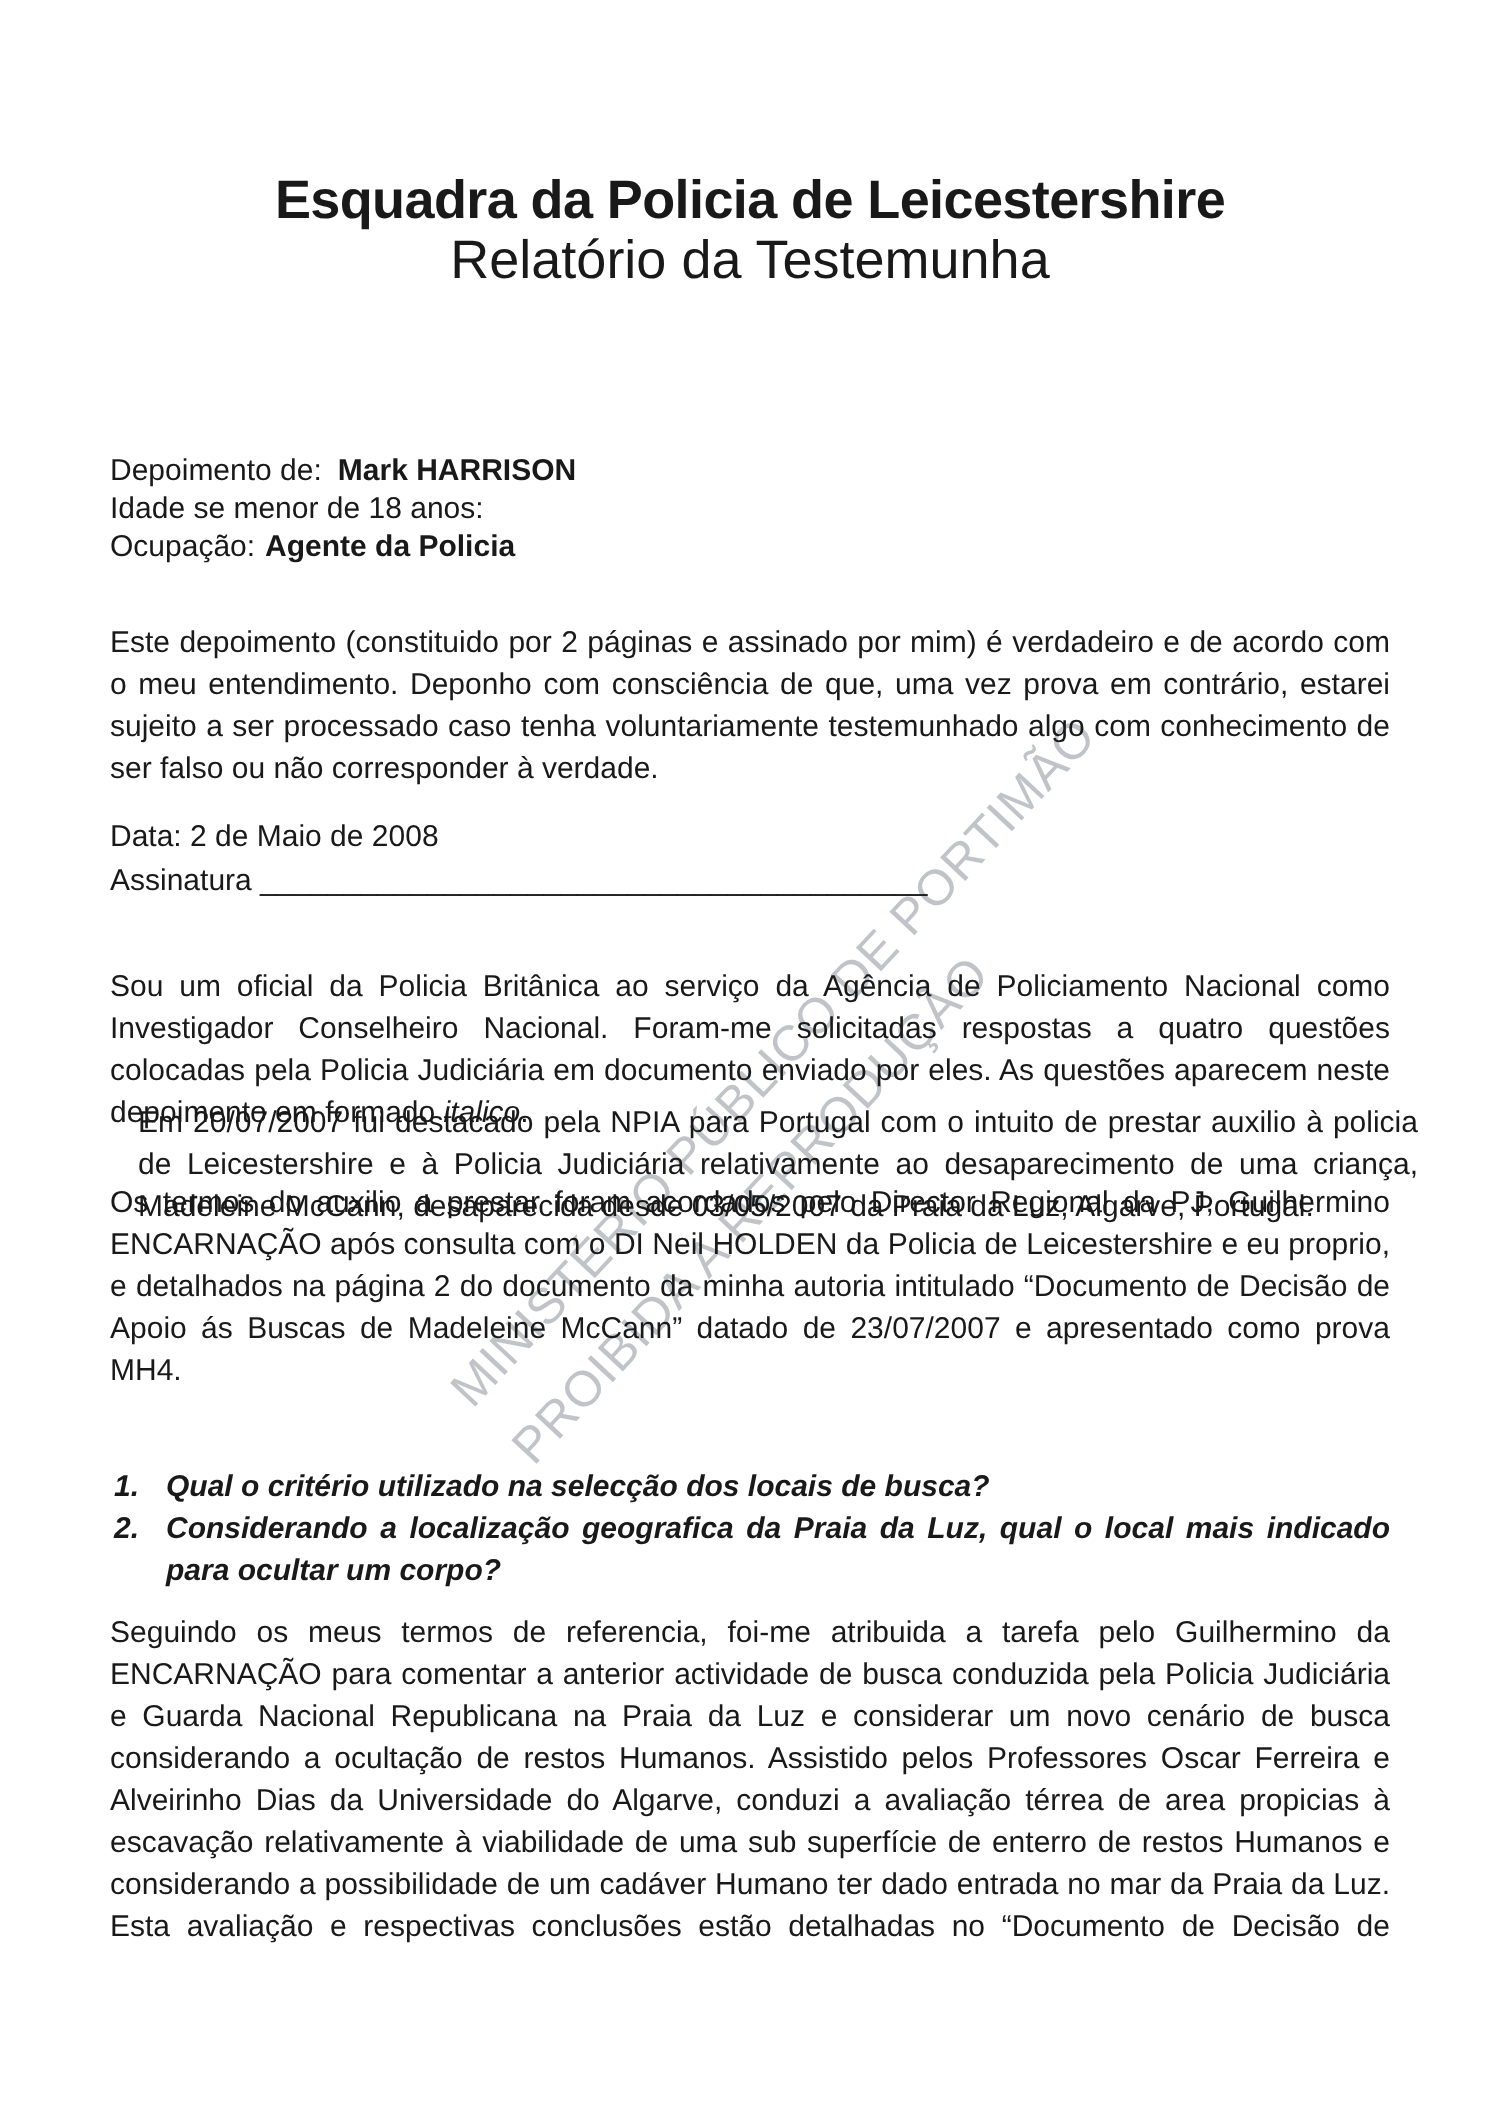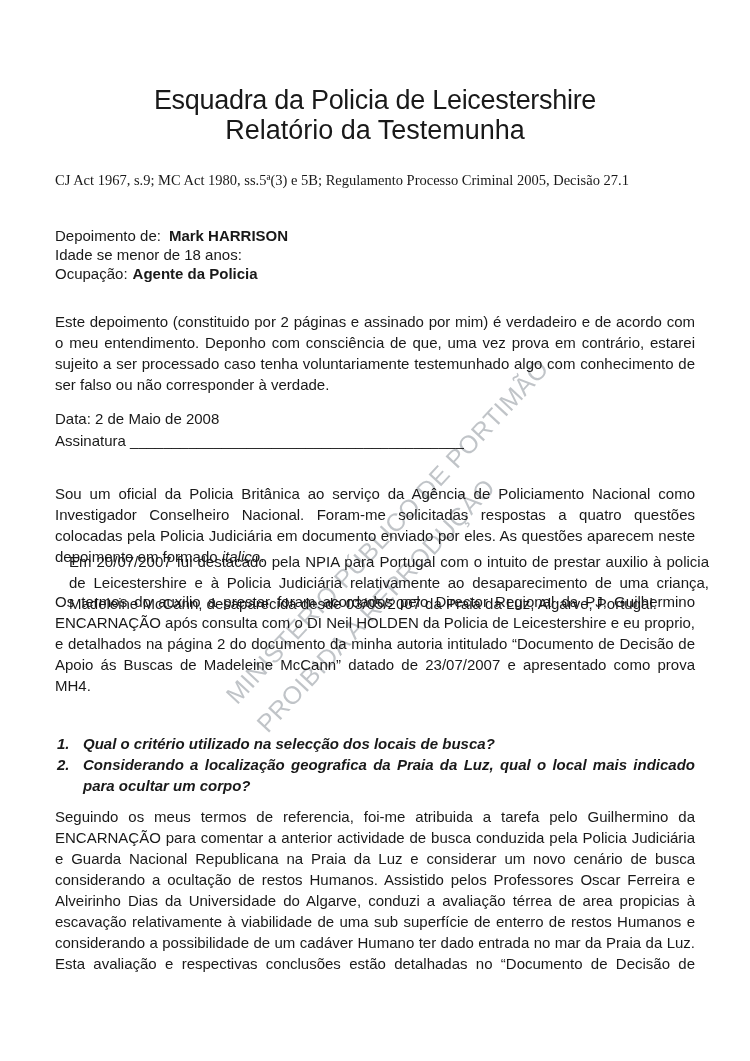--- a/index.html
+++ b/index.html
@@ -17,21 +17,21 @@
   .blk {
     position: absolute;
     left: 55px;
     width: 640px;
     margin: 0;
   }
   p { margin: 0; }
   .just { text-align: justify; }
 
   
-  .b-title   { top: 84px;  text-align: center; font-size: 27px; line-height: 32px; font-weight: 400; letter-spacing: -0.3px; }
+  .b-title   { top: 84px;  text-align: center; font-size: 27px; line-height: 32px; font-weight: 700; letter-spacing: -0.3px; }
   .b-sub     { top: 117px; text-align: center; font-size: 27px; line-height: 26px; font-weight: 400; }
   .b-legal   { top: 170px; font-family: "Liberation Serif", "DejaVu Serif", serif; font-size: 14.5px; line-height: 20px; }
 
   
   .b-wit     { top: 226px; line-height: 19px; }
   .b-wit b.gap-wide { margin-left: 8px; }
   .b-wit b.gap-sm   { margin-left: 5px; }
 
   
   .body-txt  { line-height: 21px; }
@@ -75,21 +75,20 @@
   <div class="watermark" style="color: rgb(155, 161, 167);">
     <div>MINISTÉRIO PÚBLICO DE PORTIMÃO</div>
     <div>PROIBIDA A REPRODUÇÃO</div>
   </div>
 
   <div class="content">
 
     <h1 class="blk b-title">Esquadra da Policia de Leicestershire</h1>
     <h2 class="blk b-sub">Relatório da Testemunha</h2>
 
-    <p class="blk b-legal">CJ Act 1967, s.9; MC Act 1980, ss.5ª(3) e 5B; Regulamento Processo Criminal 2005, Decisão 27.1</p>
 
     <div class="blk b-wit">
       <p><span>Depoimento de:</span><b class="gap-wide">Mark HARRISON</b></p>
       <p>Idade se menor de 18 anos:</p>
       <p><span>Ocupação:</span><b class="gap-sm">Agente da Policia</b></p>
     </div>
 
     <p class="blk body-txt just b-decl">Este depoimento (constituido por 2 páginas e assinado por mim) é verdadeiro e de acordo com o meu entendimento. Deponho com consciência de que, uma vez prova em contrário, estarei sujeito a ser processado caso tenha voluntariamente testemunhado algo com conhecimento de ser falso ou não corresponder à verdade.</p>
 
     <div class="blk b-date">

